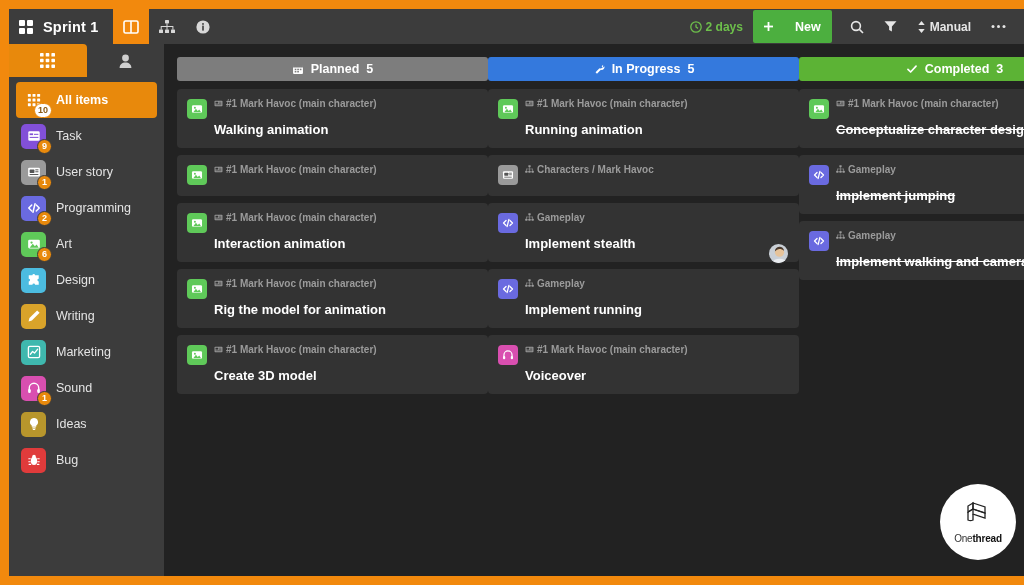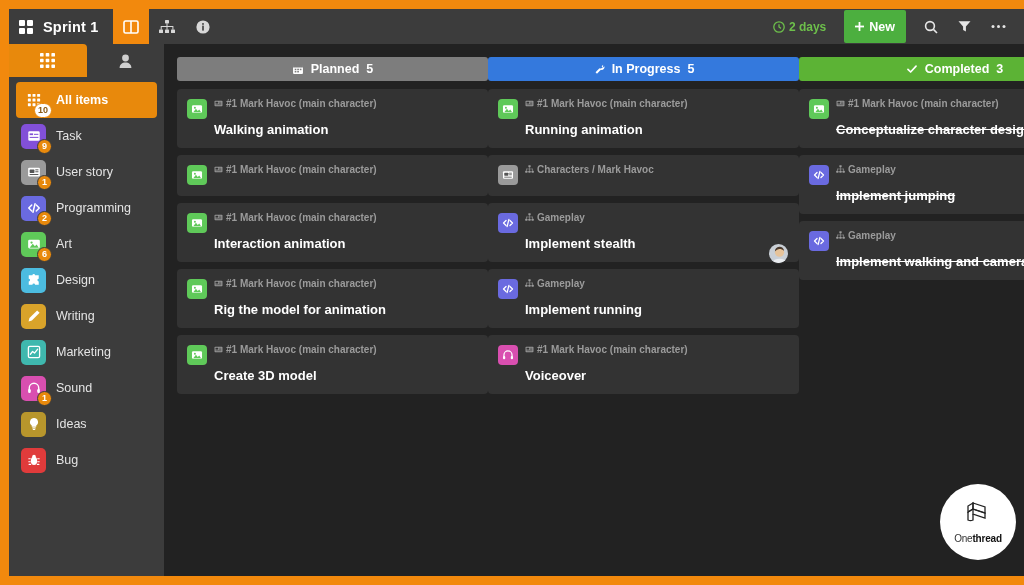--- a/index.html
+++ b/index.html
@@ -29,21 +29,21 @@
   .tb-iconbtn {
     width:36px; height:35px; display:flex; align-items:center; justify-content:center;
     color:#d8d8d8;
   }
   .tb-iconbtn.active { background:#f2890d; color:#ffffff; }
   .tb-right { margin-left:auto; display:flex; align-items:center; padding-right:8px; }
   .tb-days { color:#6dbf4b; font-size:12px; font-weight:bold; display:flex; align-items:center; gap:4px; margin-right:10px;}
   .btn-new {
     background:#4caf3f; color:#fff; font-size:12.5px; font-weight:bold;
     height:33px; padding:0 11px; border-radius:2px;
-    display:flex; align-items:center; gap:5px; margin-right:8px;margin-left:8px;
+    display:flex; align-items:center; gap:22px; margin-right:8px;
   }
   .tb-act { color:#e6e6e6; height:35px; display:flex; align-items:center; padding:0 10px; font-size:12px; gap:4px;}
   .tb-act.manual { font-weight:bold; }
 
   
   .sidebar {
     position:absolute; left:0; top:35px; width:155px; height:532px;
     background:#3c3c3c;
   }
   .side-tabs { display:flex; height:33px; }
@@ -199,20 +199,27 @@
         <svg width="14" height="14" viewBox="0 0 14 14" fill="none" stroke="#e6e6e6" stroke-width="1.6">
             <circle cx="6" cy="6" r="4.4"></circle>
             <line x1="9.4" y1="9.4" x2="13" y2="13"></line>
           </svg>
       </div>
       <div class="tb-act">
         <svg width="13" height="13" viewBox="0 0 13 13" fill="#e6e6e6">
             <path d="M0.5 1.2h12l-4.6 5.3v5l-2.8-1.6v-3.4z"></path>
           </svg>
       </div>
+      <div class="tb-act manual">
+        <svg width="9" height="12" viewBox="0 0 9 12" fill="#e6e6e6">
+            <path d="M4.5 0l3.2 4H1.3z"></path>
+            <path d="M4.5 12l-3.2-4h6.4z"></path>
+          </svg>
+        <span>Manual</span>
+      </div>
       <div class="tb-act">
         <svg width="15" height="5" viewBox="0 0 15 5" fill="#e6e6e6">
             <circle cx="2" cy="2.5" r="1.5"></circle>
             <circle cx="7.5" cy="2.5" r="1.5"></circle>
             <circle cx="13" cy="2.5" r="1.5"></circle>
           </svg>
       </div>
     </div>
   </div>
 

